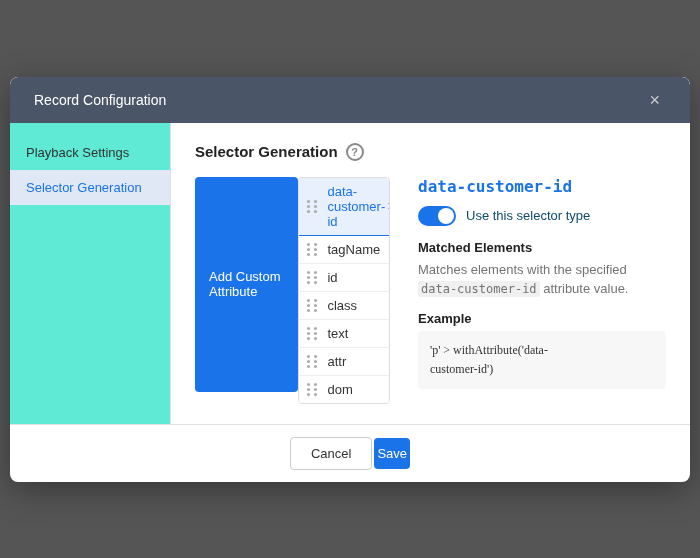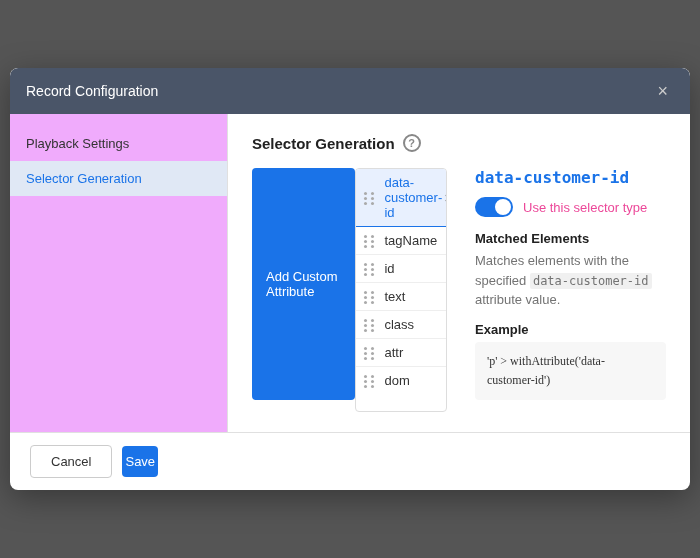--- a/index.html
+++ b/index.html
@@ -15,21 +15,21 @@
       border-radius: 8px;
       box-shadow: 0 8px 32px rgba(0,0,0,0.35);
       overflow: hidden;
       display: flex;
       flex-direction: column;
     }
 
     .modal-header {
       background: #4a5568;
       color: #fff;
-      padding: 12px 16px;
+      padding: 12px 24px;
       display: flex;
       align-items: center;
       justify-content: space-between;
       border-radius: 8px 8px 0 0;
     }
 
     .modal-header-title {
       font-size: 14px;
       font-weight: 500;
       color: #fff;
@@ -44,22 +44,22 @@
       line-height: 1;
       padding: 2px 6px;
     }
 
     .modal-body {
       display: flex;
       flex: 1;
     }
 
     .sidebar {
-      width: 218px;
-      background: #f0abfc;
+      width: 161px;
+      background: #5eead4;
       border-right: 1px solid #e0e0e0;
       padding: 12px 0;
     }
 
     .sidebar-item {
       padding: 10px 16px;
       font-size: 13px;
       color: #333;
       cursor: pointer;
       border-radius: 0;
@@ -231,21 +231,21 @@
       border-radius: 50%;
       transition: 0.2s;
     }
 
     .toggle input:checked + .toggle-slider::before {
       transform: translateX(18px);
     }
 
     .toggle-label {
       font-size: 13px;
-      color: #ec4899;
+      color: #0c4a6e;
     }
 
     .info-section { margin-bottom: 12px; }
 
     .info-heading {
       font-size: 13px;
       font-weight: 700;
       color: #222;
       margin-bottom: 5px;
     }
@@ -270,24 +270,24 @@
       padding: 10px 12px;
       font-family: Liberation Serif, serif;
       font-size: 12px;
       color: #333;
       line-height: 1.6;
       margin-top: 4px;
     }
 
     .modal-footer {
       display: flex;
-      justify-content: flex-start;
+      justify-content: center;
       align-items: center;
       padding: 12px 20px;
-      gap: 10px;
+      gap: 2px;
       border-top: 1px solid #e0e0e0;
     }
 
     .cancel-btn {
       background: #fff;
       border: 1px solid #ccc;
       border-radius: 4px;
       padding: 8px 20px;
       font-size: 13px;
       color: #333;
@@ -380,33 +380,33 @@
 
               <div class="attr-item">
                 <span class="drag-handle">
                   <span class="drag-dot"></span>
                     <span class="drag-dot"></span>
                   <span class="drag-dot"></span>
                     <span class="drag-dot"></span>
                   <span class="drag-dot"></span>
                     <span class="drag-dot"></span>
                 </span>
+                <span class="attr-label">class</span>
+              </div>
+
+              <div class="attr-item">
+                <span class="drag-handle">
+                  <span class="drag-dot"></span>
+                    <span class="drag-dot"></span>
+                  <span class="drag-dot"></span>
+                    <span class="drag-dot"></span>
+                  <span class="drag-dot"></span>
+                    <span class="drag-dot"></span>
+                </span>
                 <span class="attr-label">text</span>
-              </div>
-
-              <div class="attr-item">
-                <span class="drag-handle">
-                  <span class="drag-dot"></span>
-                    <span class="drag-dot"></span>
-                  <span class="drag-dot"></span>
-                    <span class="drag-dot"></span>
-                  <span class="drag-dot"></span>
-                    <span class="drag-dot"></span>
-                </span>
-                <span class="attr-label">class</span>
               </div>
 
               <div class="attr-item">
                 <span class="drag-handle">
                   <span class="drag-dot"></span>
                     <span class="drag-dot"></span>
                   <span class="drag-dot"></span>
                     <span class="drag-dot"></span>
                   <span class="drag-dot"></span>
                     <span class="drag-dot"></span>

